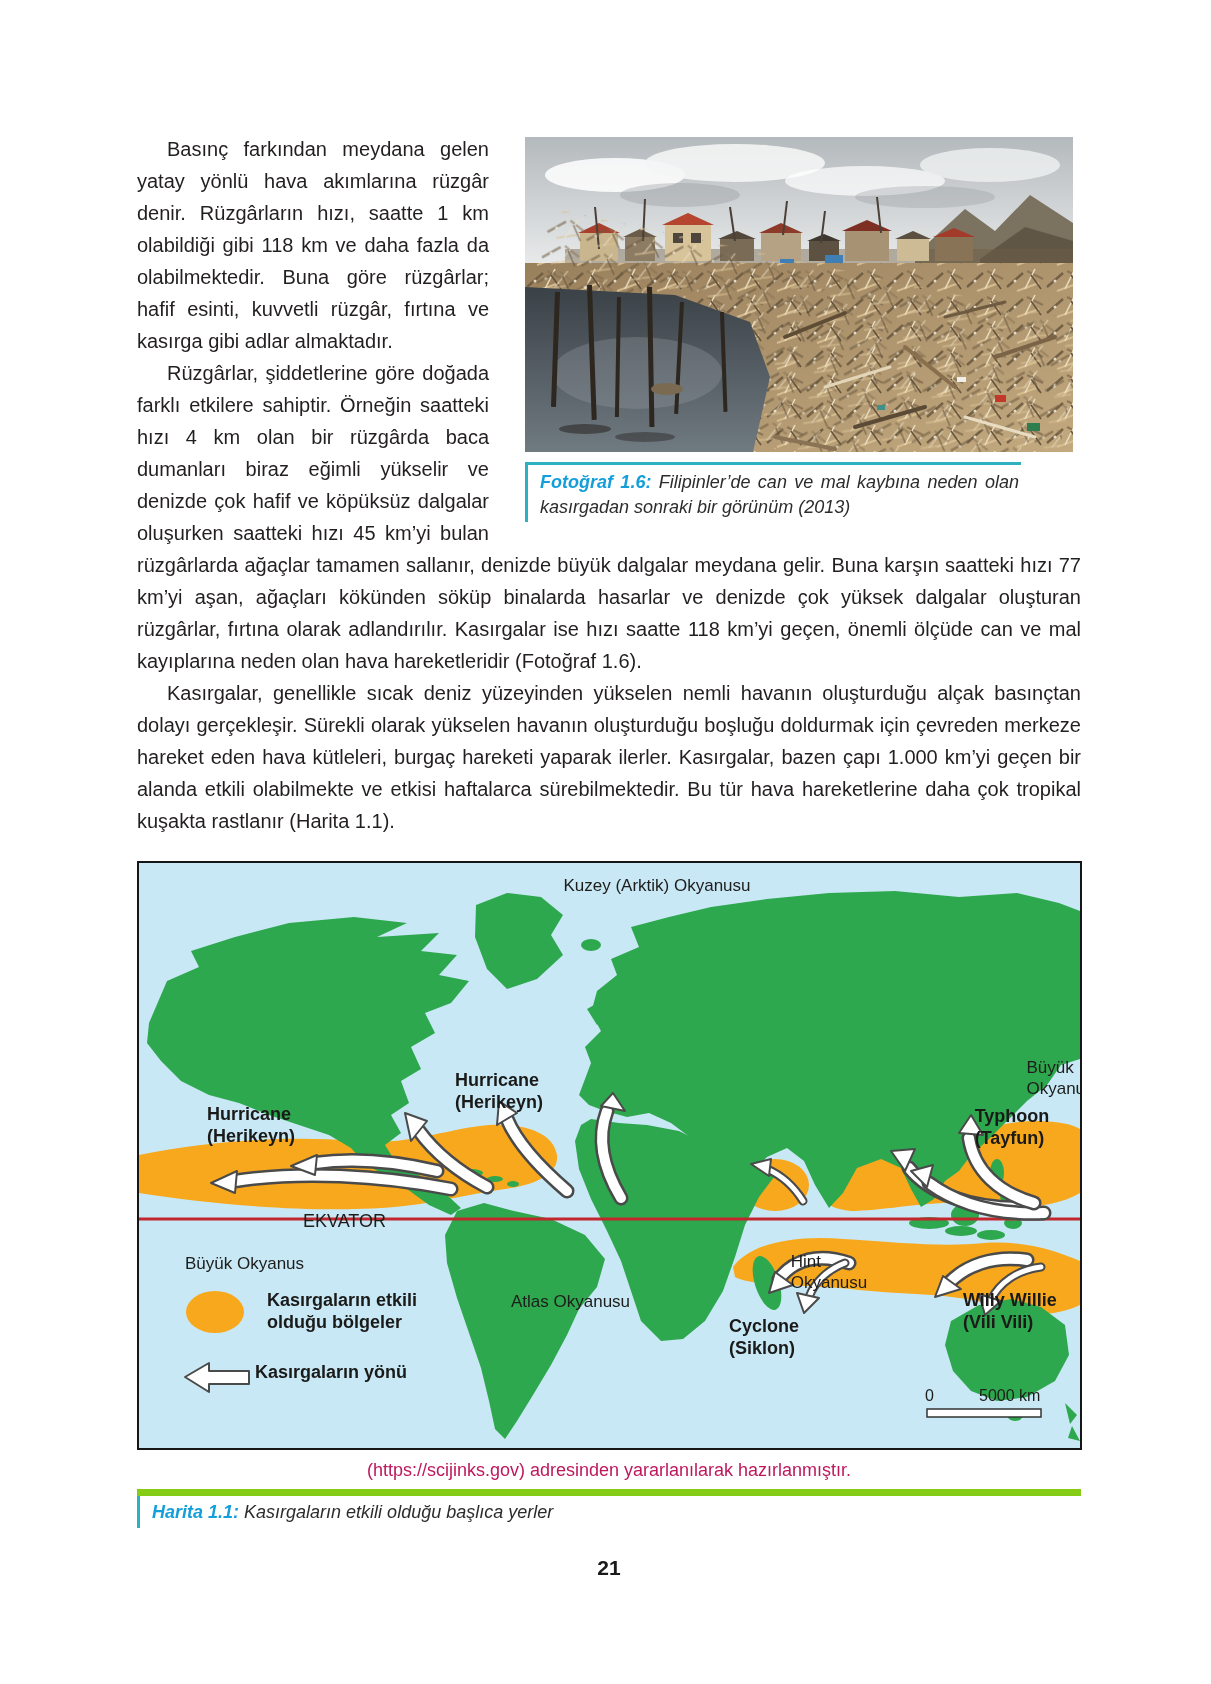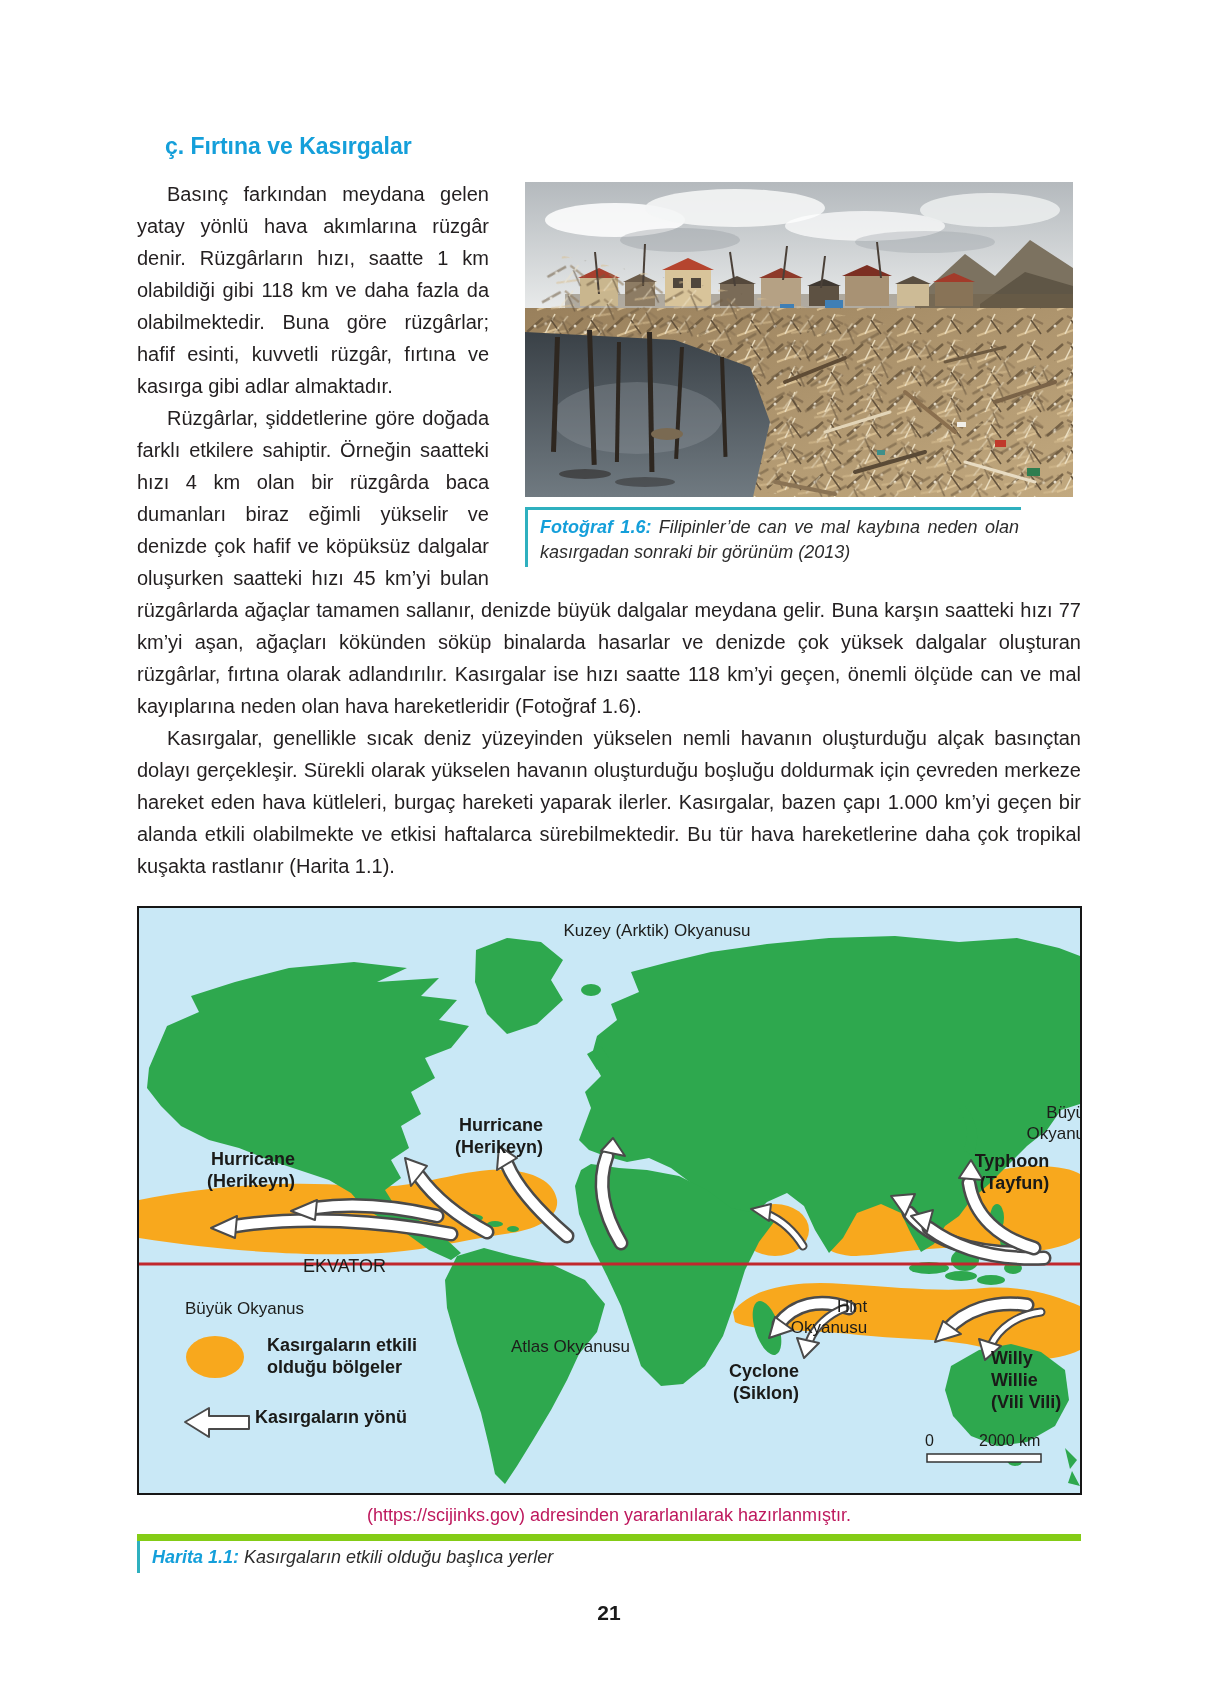--- a/index.html
+++ b/index.html
@@ -20,39 +20,38 @@
     font-size:18px;line-height:25px;font-style:italic;text-align:justify;text-indent:0;color:#2c2c2c;
   }
   .cap-label{color:#149fda;font-weight:bold;font-style:italic;}
   .map-box{
     clear:both;position:relative;width:941px;height:585px;border:2px solid #161616;
     margin-top:24px;background:#c9e8f6;overflow:hidden;
   }
   .map-box svg{position:absolute;left:0;top:0;}
   .ml{position:absolute;font-size:17px;line-height:21px;color:#1d1d1b;white-space:pre-line;}
   .ml.b{font-weight:bold;font-size:18px;line-height:22px;color:#1a1a18;}
-  .ml.c{transform:translateX(-50%);text-align:right;}
+  .ml.c{transform:translateX(-50%);text-align:left;}
   .ml.sm{font-size:16px;}
   .attribution{font-size:18px;text-align:center;margin-top:10px;color:#be185d;}
   .map-caption{border-top:7px solid #84cc16;margin-top:8px;}
   .map-caption .caption-inner{padding-top:4px;padding-bottom:3px;}
   .page-number{text-align:center;font-weight:bold;font-size:21px;margin-top:28px;color:#1a1a1a;}
   
   .a-out{stroke:#4a4a4a;stroke-width:15;fill:none;stroke-linecap:round;}
   .a-in{stroke:#ffffff;stroke-width:10;fill:none;stroke-linecap:round;}
   .t-out{stroke:#4a4a4a;stroke-width:9;fill:none;stroke-linecap:round;}
   .t-in{stroke:#ffffff;stroke-width:5;fill:none;stroke-linecap:round;}
   .hd{fill:#ffffff;stroke:#4a4a4a;stroke-width:2;stroke-linejoin:round;}
 </style>
 </head>
 <body>
 
 <div class="page">
 
-  <h3 class="heading">ç. Fırtına ve Kasırgalar</h3>
 
   <div class="flow">
     <figure class="photo-figure" style="padding:0;margin-top:4px;">
       <div class="photo">
         <svg width="548" height="315" viewBox="0 0 548 315">
           <defs>
             <linearGradient id="sky" x1="0" y1="0" x2="0" y2="1">
               <stop offset="0" stop-color="#b4b9bd"></stop>
                 <stop offset="1" stop-color="#e9ebeb"></stop>
             </linearGradient>
@@ -274,27 +273,27 @@
 Okyanus</div>
     <div class="ml b c" style="left:873px;top:242px;">Typhoon
 (Tayfun)</div>
     <div class="ml" style="left:150px;top:348px;font-size:18px;margin-left:14px;">EKVATOR</div>
     <div class="ml" style="left:46px;top:390px;">Büyük Okyanus</div>
     <div class="ml" style="left:372px;top:428px;">Atlas Okyanusu</div>
     <div class="ml c" style="left:690px;top:388px;">Hint
 Okyanusu</div>
     <div class="ml b c" style="left:625px;top:452px;">Cyclone
 (Siklon)</div>
-    <div class="ml b" style="left:852px;top:426px;margin-top:13px;">Willy Willie
+    <div class="ml b" style="left:824px;top:426px;">Willy Willie
 (Vili Vili)</div>
     <div class="ml b" style="left:116px;top:426px;margin-left:12px;">Kasırgaların etkili
 olduğu bölgeler</div>
     <div class="ml b" style="left:116px;top:498px;">Kasırgaların yönü</div>
     <div class="ml sm" style="left:786px;top:522px;">0</div>
-    <div class="ml sm" style="left:840px;top:522px;">2000 km</div>
+    <div class="ml sm" style="left:840px;top:522px;">5000 km</div>
   </div>
 
   <div class="attribution">(https://scijinks.gov) adresinden yararlanılarak hazırlanmıştır.</div>
 
   <div class="map-caption caption-block">
     <div class="caption-inner">
       <span class="cap-label">Harita 1.1:</span>
       <span>Kasırgaların etkili olduğu başlıca yerler</span>
     </div>
   </div>

